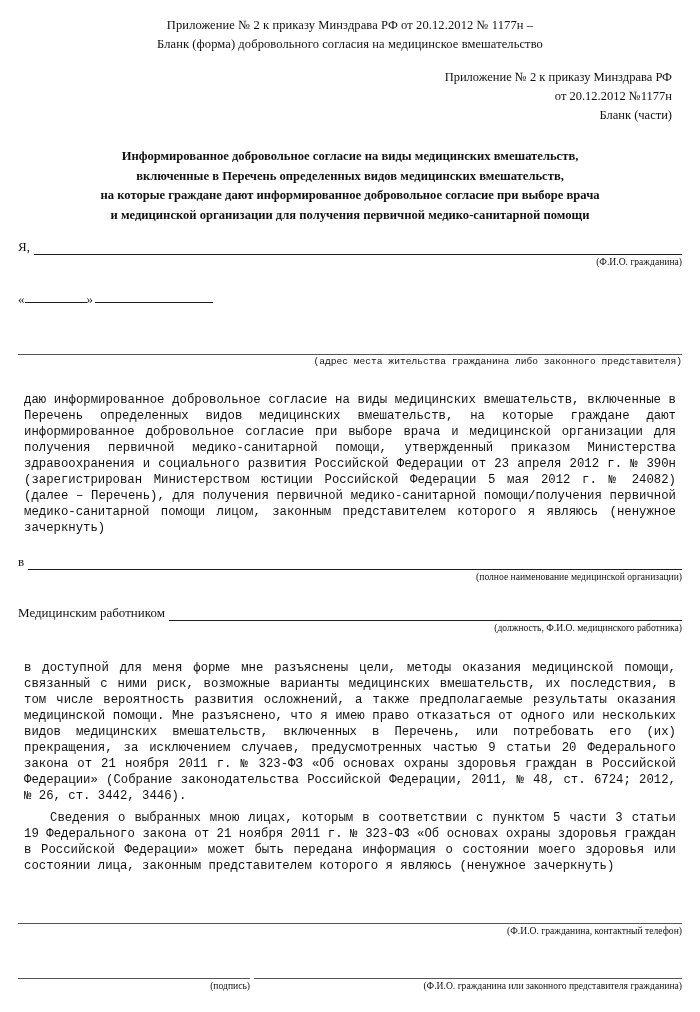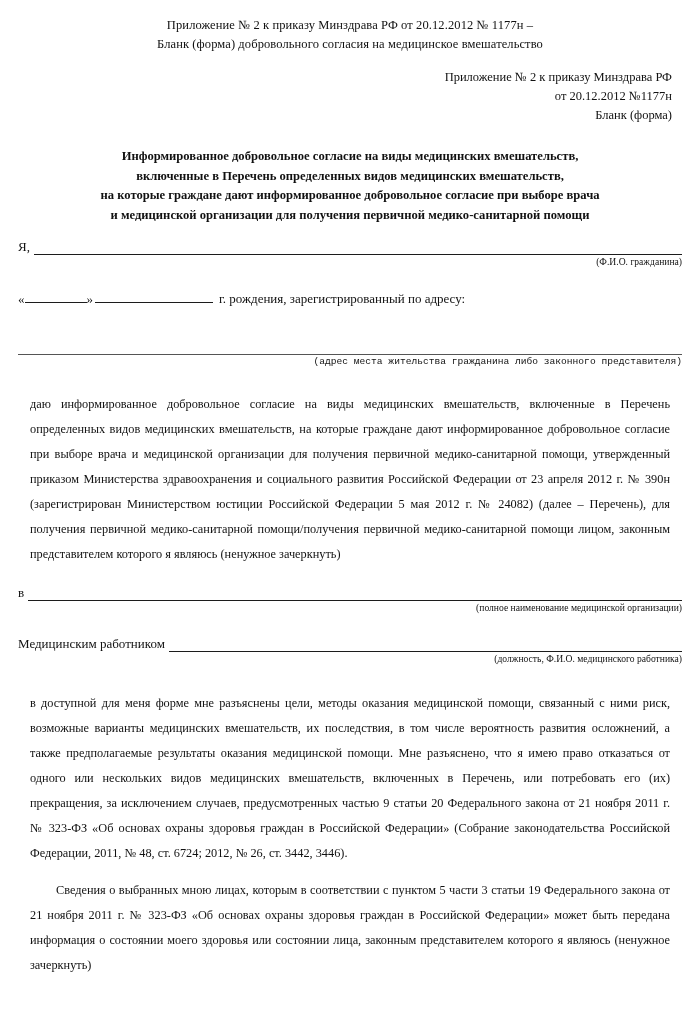--- a/index.html
+++ b/index.html
@@ -80,24 +80,25 @@
 
   .blank-short {
     display: inline-block;
     border-bottom: 1.1px solid #1c1c1c;
     height: 12px;
   }
 
   
   .para {
     font-size: 12.3px;
-    line-height: 25px;
+    line-height: 16px;
     text-align: justify;
     text-justify: inter-word;
-    margin: 12px;
+    margin: 6px;
+    font-family: Liberation Mono, monospace;
   }
   .para.indent { text-indent: 26px; }
 
   
   .blk-ya   { margin-top: 14px; }
   .blk-born { margin-top: 22px; }
   .blk-addr { margin-top: 34px; font-family: Liberation Mono, monospace; }
   .blk-p1   { margin-top: 24px; }
   .blk-org  { margin-top: 18px; }
   .blk-med  { margin-top: 22px; }
@@ -128,21 +129,21 @@
 <div class="page">
 
   <div class="hdr-top">
     <div>Приложение № 2 к приказу Минздрава РФ от 20.12.2012 № 1177н –</div>
     <div>Бланк (форма) добровольного согласия на медицинское вмешательство</div>
   </div>
 
   <div class="hdr-right">
     <div>Приложение № 2 к приказу Минздрава РФ</div>
     <div>от 20.12.2012 №1177н</div>
-    <div>Бланк (форма)</div>
+    <div>Бланк (части)</div>
   </div>
 
   <div class="doc-title">
     <div>Информированное добровольное согласие на виды медицинских вмешательств,</div>
     <div>включенные в Перечень определенных видов медицинских вмешательств,</div>
     <div>на которые граждане дают информированное добровольное согласие при выборе врача</div>
     <div>и медицинской организации для получения первичной медико-санитарной помощи</div>
   </div>
 
   <div class="blk-ya">
@@ -152,21 +153,20 @@
     </div>
     <div class="caption">(Ф.И.О. гражданина)</div>
   </div>
 
   <div class="blk-born">
     <div class="row" style="align-items:baseline;">
       <span class="lbl" style="padding-right:0;">«</span>
       <span class="blank-short" style="width:62px;"></span>
       <span class="lbl" style="padding-right:0;">»</span>
       <span class="blank-short" style="width:118px;margin-left:2px;"></span>
-      <span class="lbl" style="padding-left:6px;">г. рождения, зарегистрированный по адресу:</span>
     </div>
   </div>
 
   <div class="blk-addr">
     <div class="row">
       <span class="rule soft"></span>
     </div>
     <div class="caption">(адрес места жительства гражданина либо законного представителя)</div>
   </div>
 
@@ -192,20 +192,21 @@
 
   <div class="blk-p2">
     <p class="para">в доступной для меня форме мне разъяснены цели, методы оказания медицинской помощи, связанный с ними риск, возможные варианты медицинских вмешательств, их последствия, в том числе вероятность развития осложнений, а также предполагаемые результаты оказания медицинской помощи. Мне разъяснено, что я имею право отказаться от одного или нескольких видов медицинских вмешательств, включенных в Перечень, или потребовать его (их) прекращения, за исключением случаев, предусмотренных частью 9 статьи 20 Федерального закона от 21 ноября 2011 г. № 323-ФЗ «Об основах охраны здоровья граждан в Российской Федерации» (Собрание законодательства Российской Федерации, 2011, № 48, ст. 6724; 2012, № 26, ст. 3442, 3446).</p>
     <p class="para indent">Сведения о выбранных мною лицах, которым в соответствии с пунктом 5 части 3 статьи 19 Федерального закона от 21 ноября 2011 г. № 323-ФЗ «Об основах охраны здоровья граждан в Российской Федерации» может быть передана информация о состоянии моего здоровья или состоянии лица, законным представителем которого я являюсь (ненужное зачеркнуть)</p>
   </div>
 
   <div class="blk-sign1">
     <div class="row">
       <span class="rule soft"></span>
     </div>
+    <div class="caption">(Ф.И.О. гражданина, контактный телефон)</div>
   </div>
 
   <div class="blk-sign2 two-col">
     <div class="col-sig">
       <div class="row">
           <span class="rule soft"></span>
         </div>
       <div class="caption">(подпись)</div>
     </div>
     <div class="col-name">

